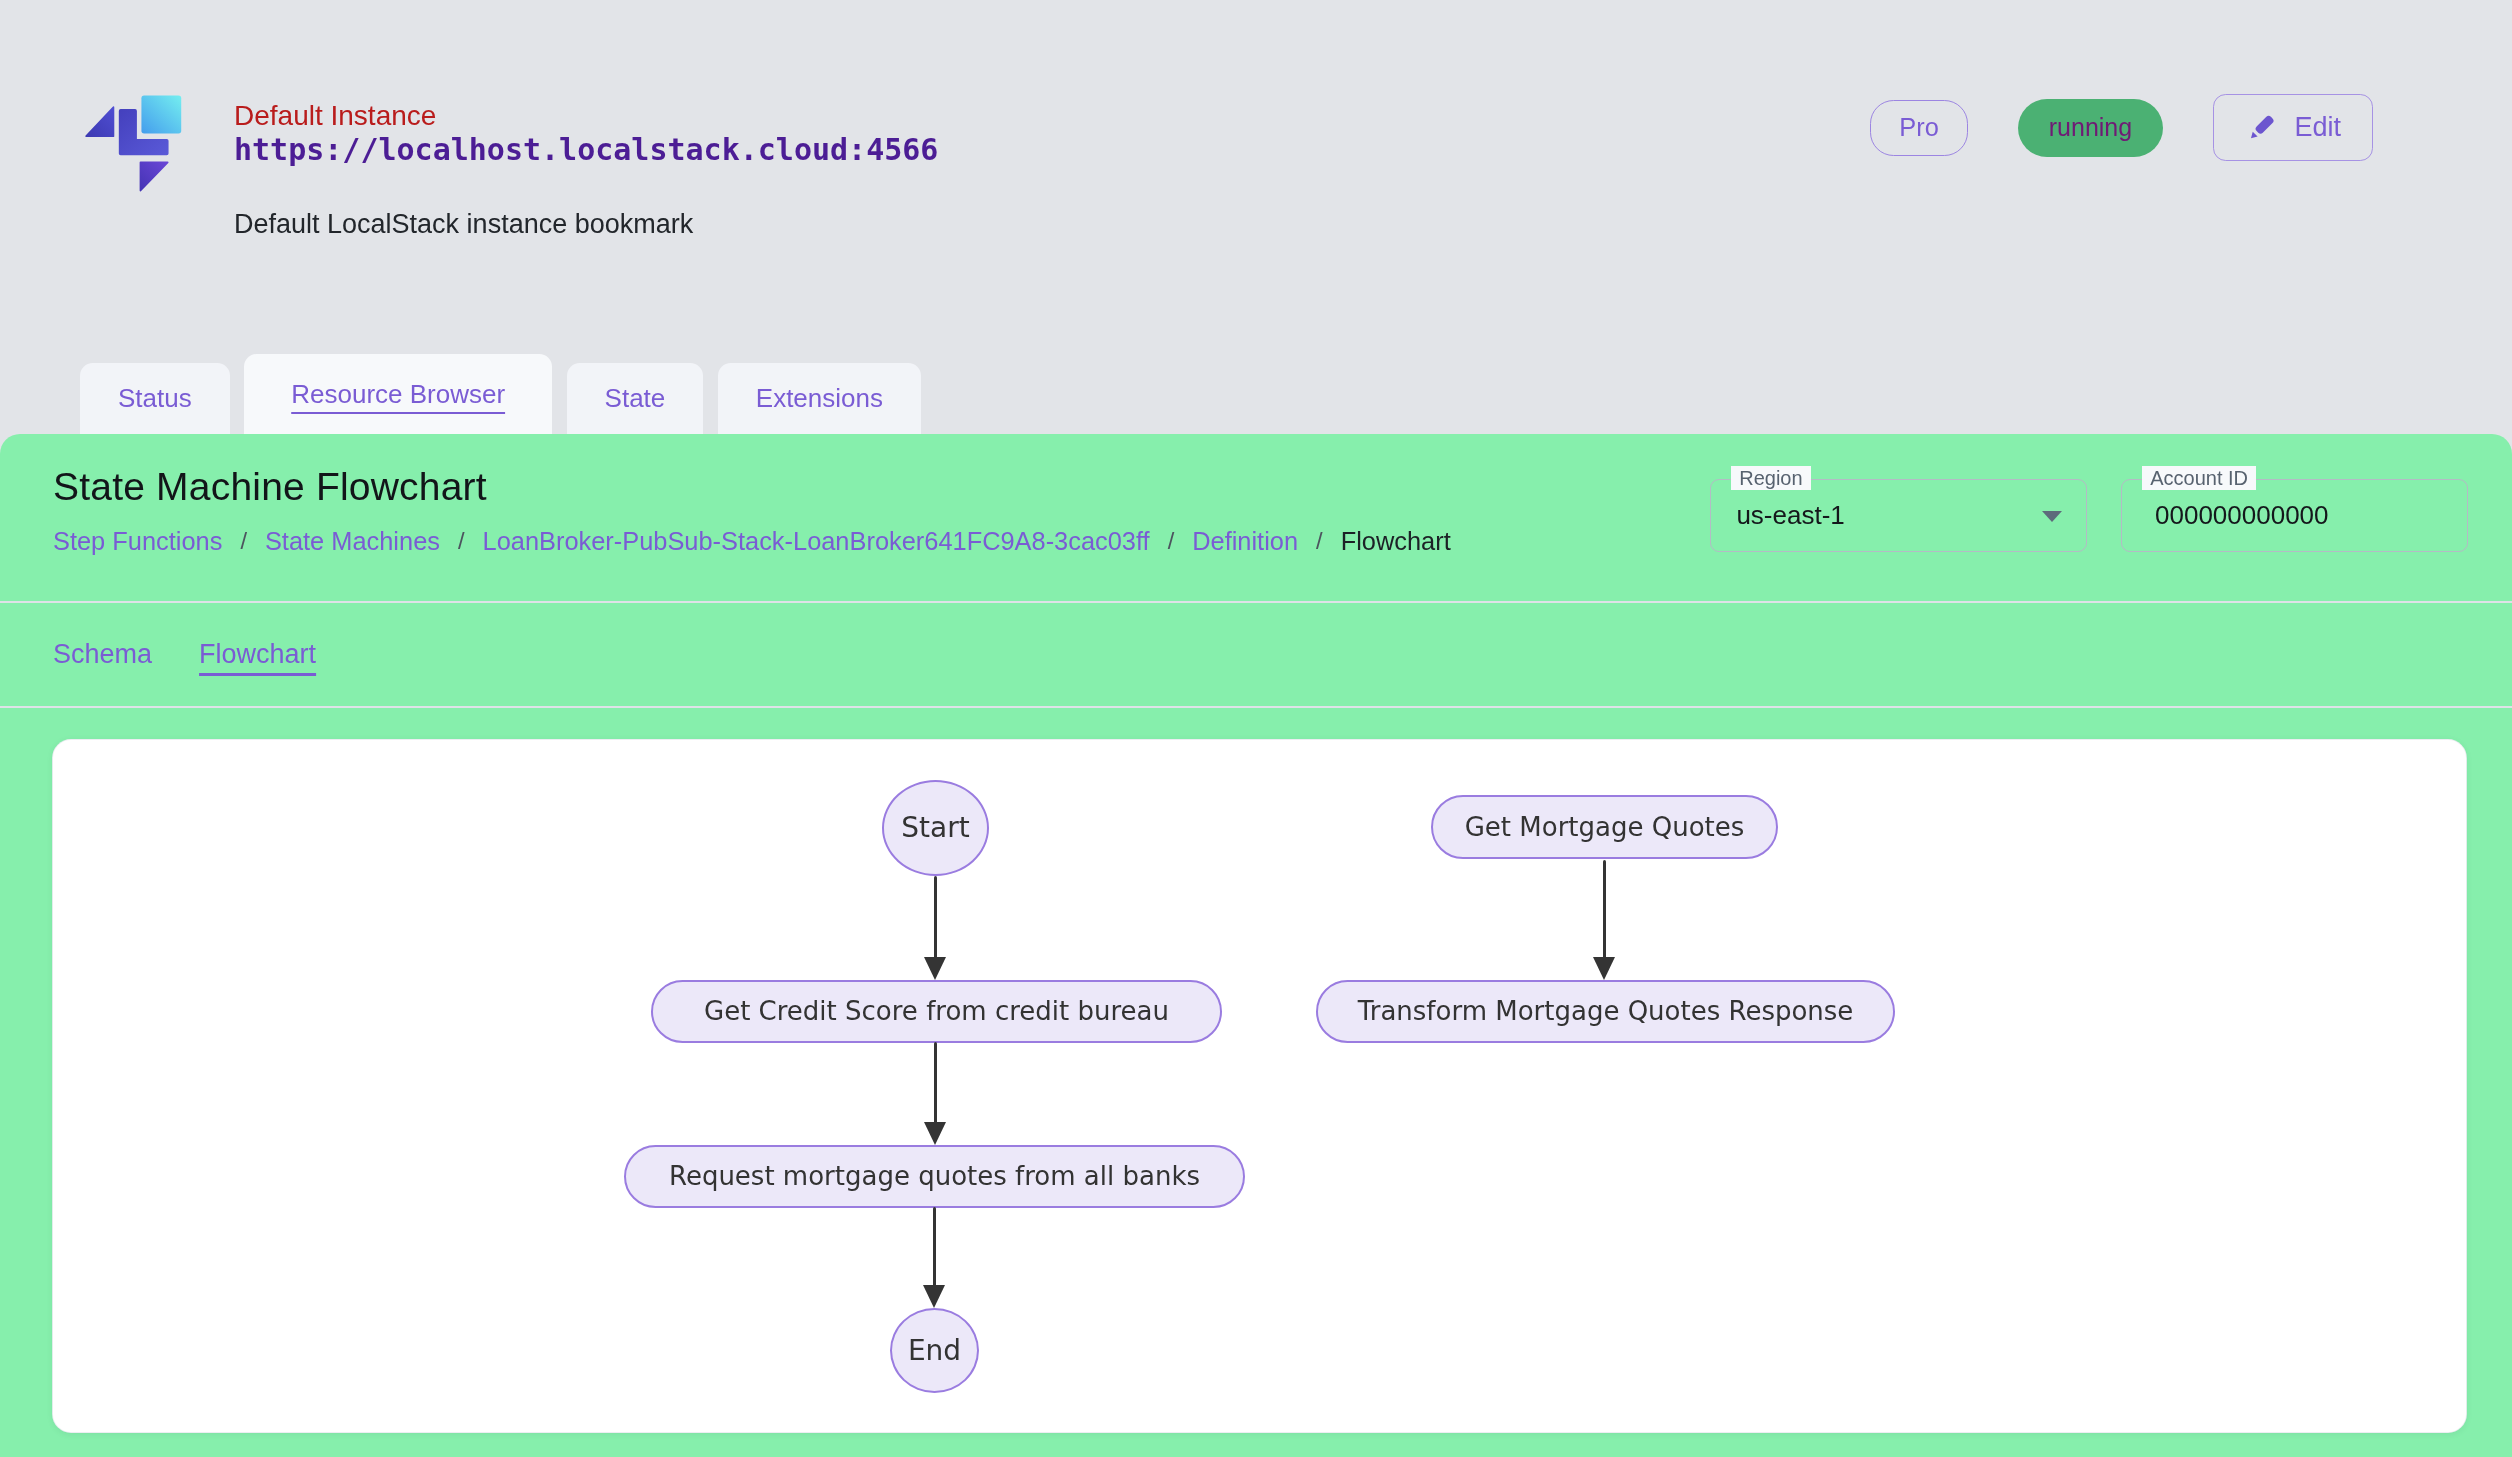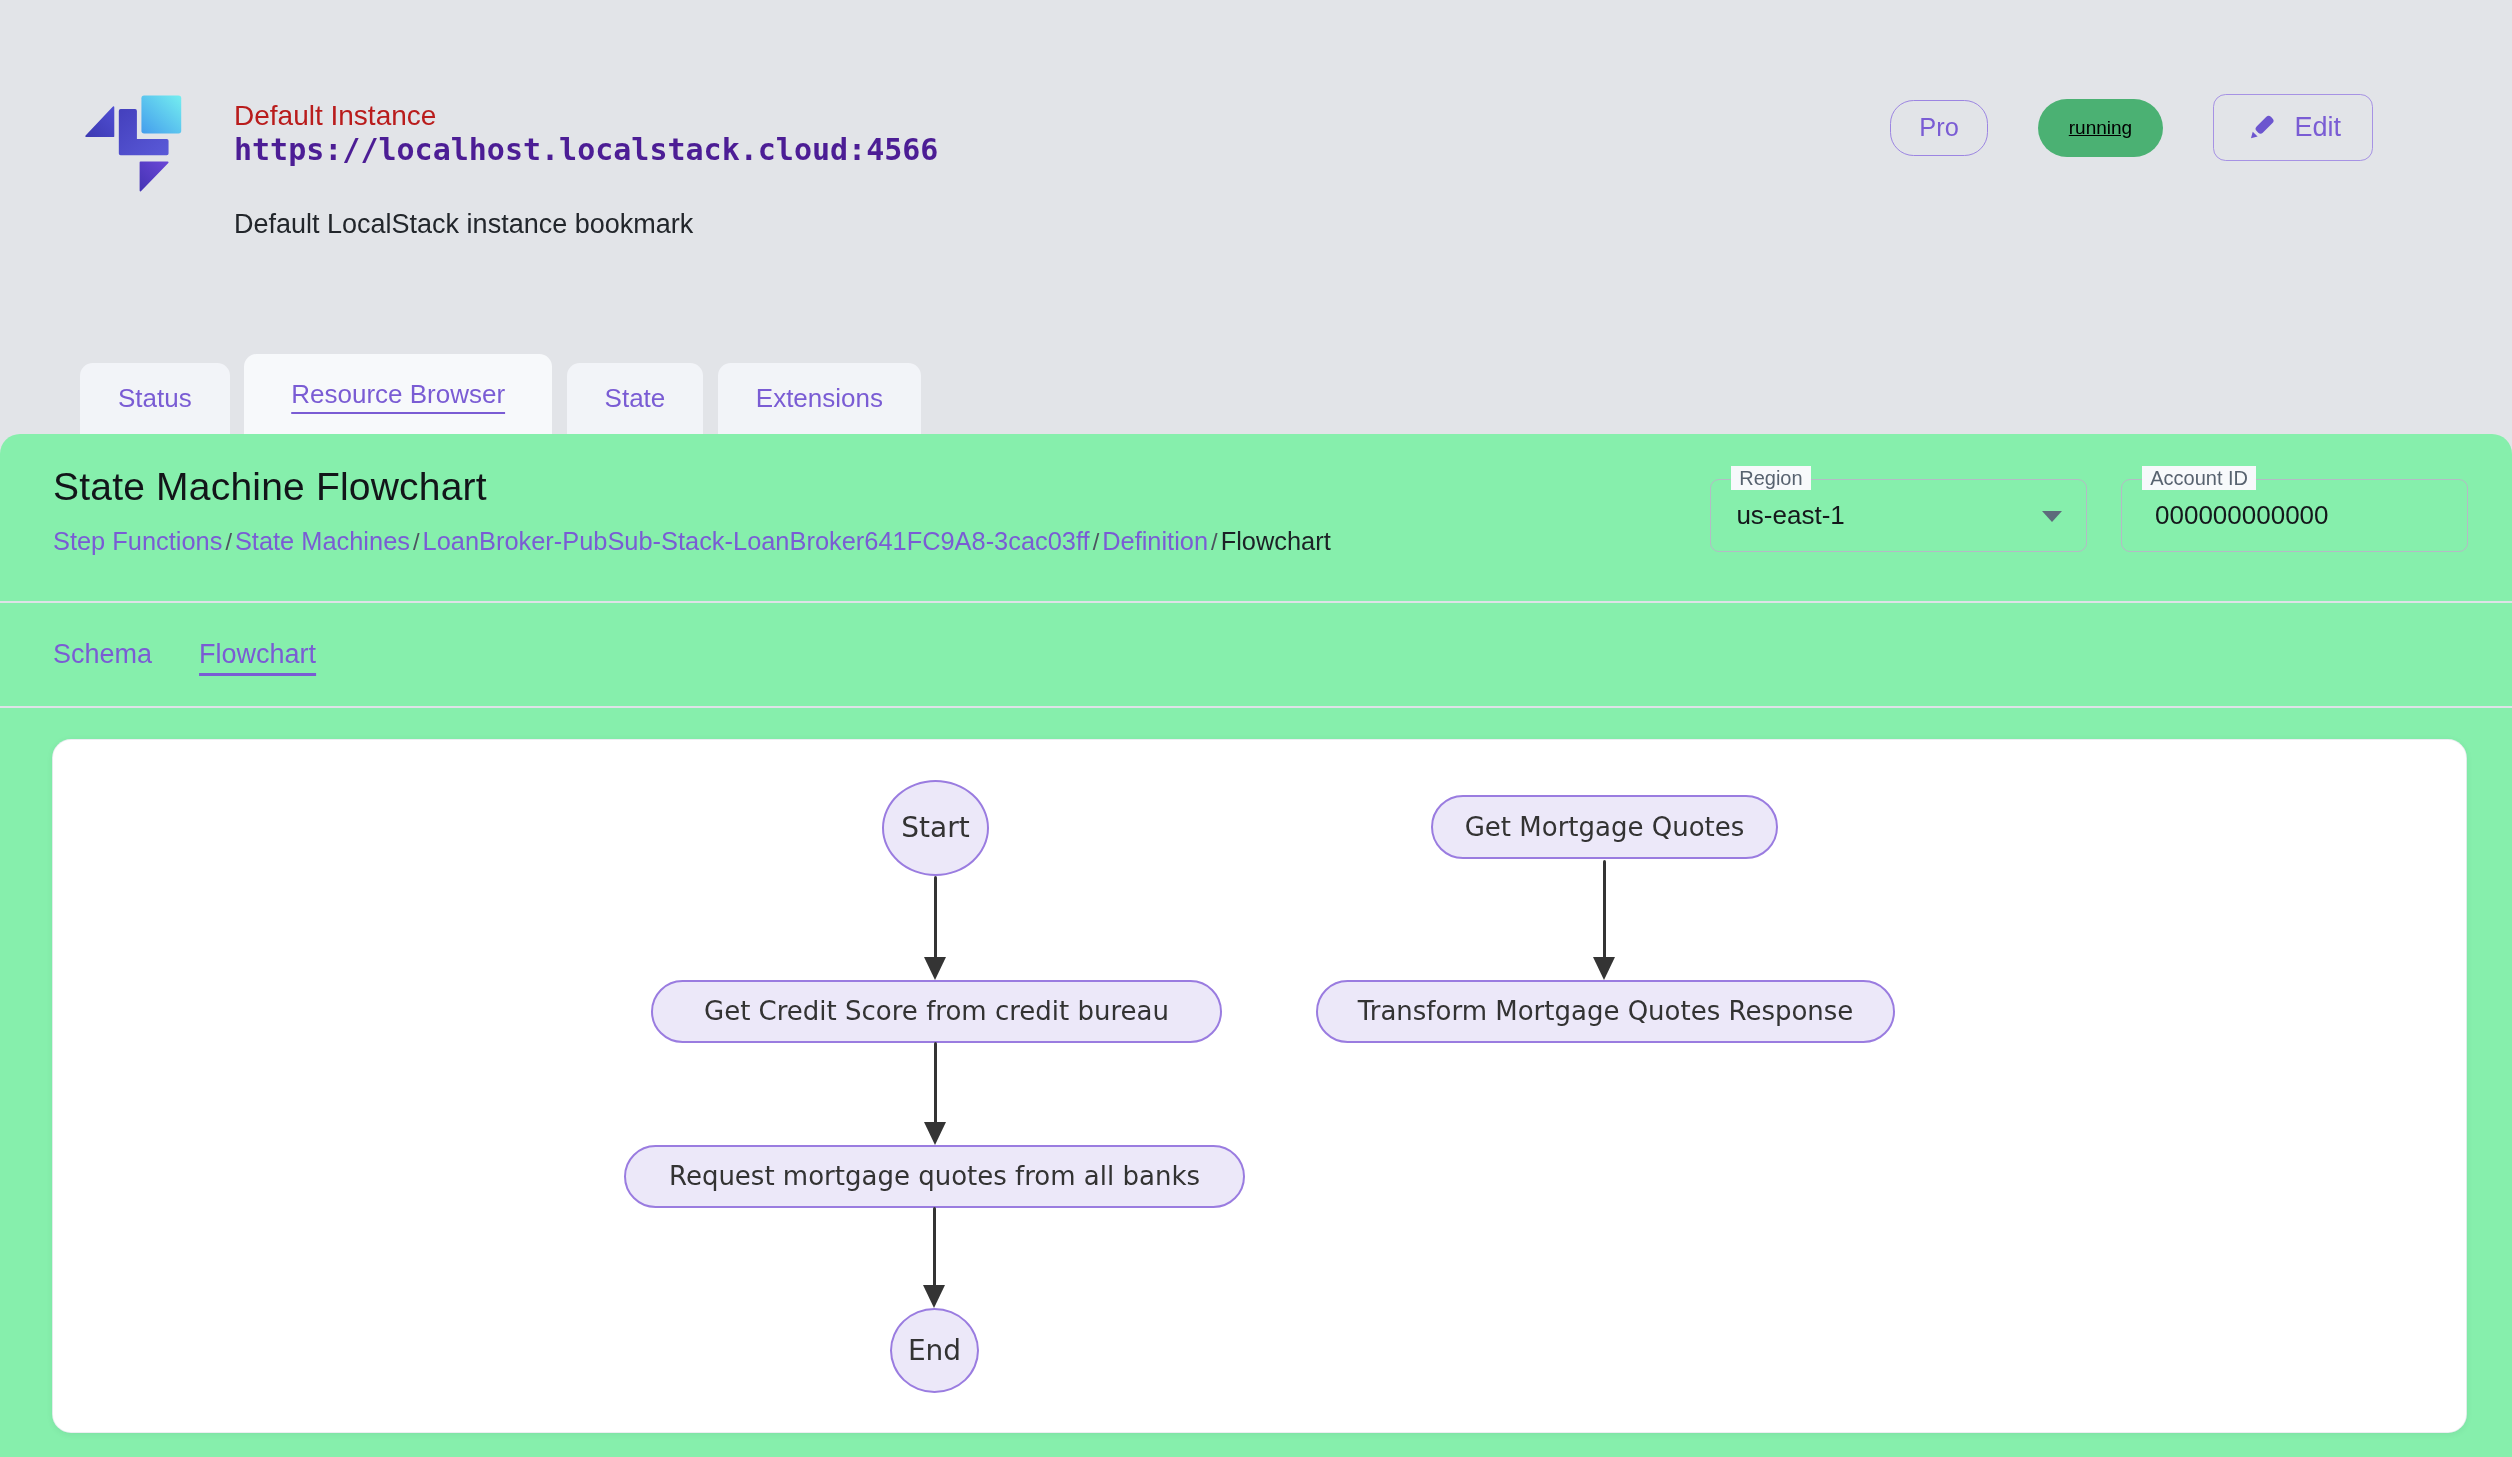--- a/index.html
+++ b/index.html
@@ -14,34 +14,34 @@
   
   .logo { position:absolute; left:85px; top:91px; }
   .head-text { position:absolute; left:234px; top:100px; }
   .instance-title { font-size:28px; color:#b91c1c; }
   .instance-url { font-family:"DejaVu Sans Mono", monospace; font-weight:bold; font-size:30px; color:#4c1d95; }
   .instance-subtitle { font-size:27px; margin-top:42px; color:#22262b; }
 
   .head-actions { position:absolute; right:139px; top:94px; height:67px; display:flex; align-items:center; gap:50px; }
   .chip { display:flex; align-items:center; white-space:nowrap; }
   .chip-pro { height:56px; padding:0 28px; border:1.8px solid #9c85e2; border-radius:23.6px; color:#7a5cd4; font-size:25.4px; background:transparent; }
-  .chip-running { height:58px; padding:0 31px; background:#4bb173; border-radius:29px; color:#000000; font-size:19px;text-decoration:underline; }
+  .chip-running { height:58px; padding:0 31px; background:#4bb173; border-radius:29px; color:#701a75; font-size:25px; }
   .edit-btn { height:67px; padding:0 31px; border:1.8px solid #a692e4; border-radius:12.7px; background:transparent; color:#7a5cd4; font-size:27px; font-family:inherit; display:flex; align-items:center; gap:16.3px; cursor:pointer; }
 
   
   .tabs { position:absolute; left:80px; top:354px; height:80px; display:flex; align-items:flex-end; gap:14.5px; }
   .tab { height:71px; background:#f2f4f8; border:none; border-radius:12.7px 12.7px 0 0; padding:0 38px; font-size:26px; font-family:inherit; color:#7a5cd4; display:flex; align-items:center; cursor:pointer; white-space:nowrap; }
   .tab.active { height:80px; background:#f7f9fb; padding:0 47px; text-decoration:underline; text-decoration-thickness:2.3px; text-underline-offset:9px; }
 
   
   .panel { position:absolute; left:0; top:434px; width:2512px; height:1023px; background:#86efac; border-radius:20px 20px 0 0; }
 
   .page-head { position:relative; height:167px; }
   .page-title { position:absolute; left:53px; top:31px; margin:0; font-size:39px; font-weight:500; color:#121519; letter-spacing:0.2px; }
-  .breadcrumb { position:absolute; left:53px; top:93px; display:flex; align-items:flex-end; gap:3px; font-size:25.4px; white-space:nowrap; }
+  .breadcrumb { position:absolute; left:53px; top:93px; display:flex; align-items:center; gap:18px; font-size:25.4px; white-space:nowrap; }
   .crumb-link { color:#7a5cd4; cursor:pointer; }
   .crumb-sep { color:#4c545e; font-size:23.6px; }
   .crumb-current { color:#1c2126; }
 
   .fields { position:absolute; right:44px; top:45px; display:flex; gap:34px; }
   .field { position:relative; height:73px; border:1.8px solid #b4bbc5; border-radius:9px; background:transparent; }
   .field-label { position:absolute; top:-13.6px; left:20px; padding:0 8.2px; background:#f7f9fb; font-size:20px; color:#57626f; line-height:1.2; }
   .field-region { width:377px; cursor:pointer; }
   .field-account { width:347px; }
   .field-value { font-size:26px; color:#14171b; line-height:70px; padding-left:25.4px; }

